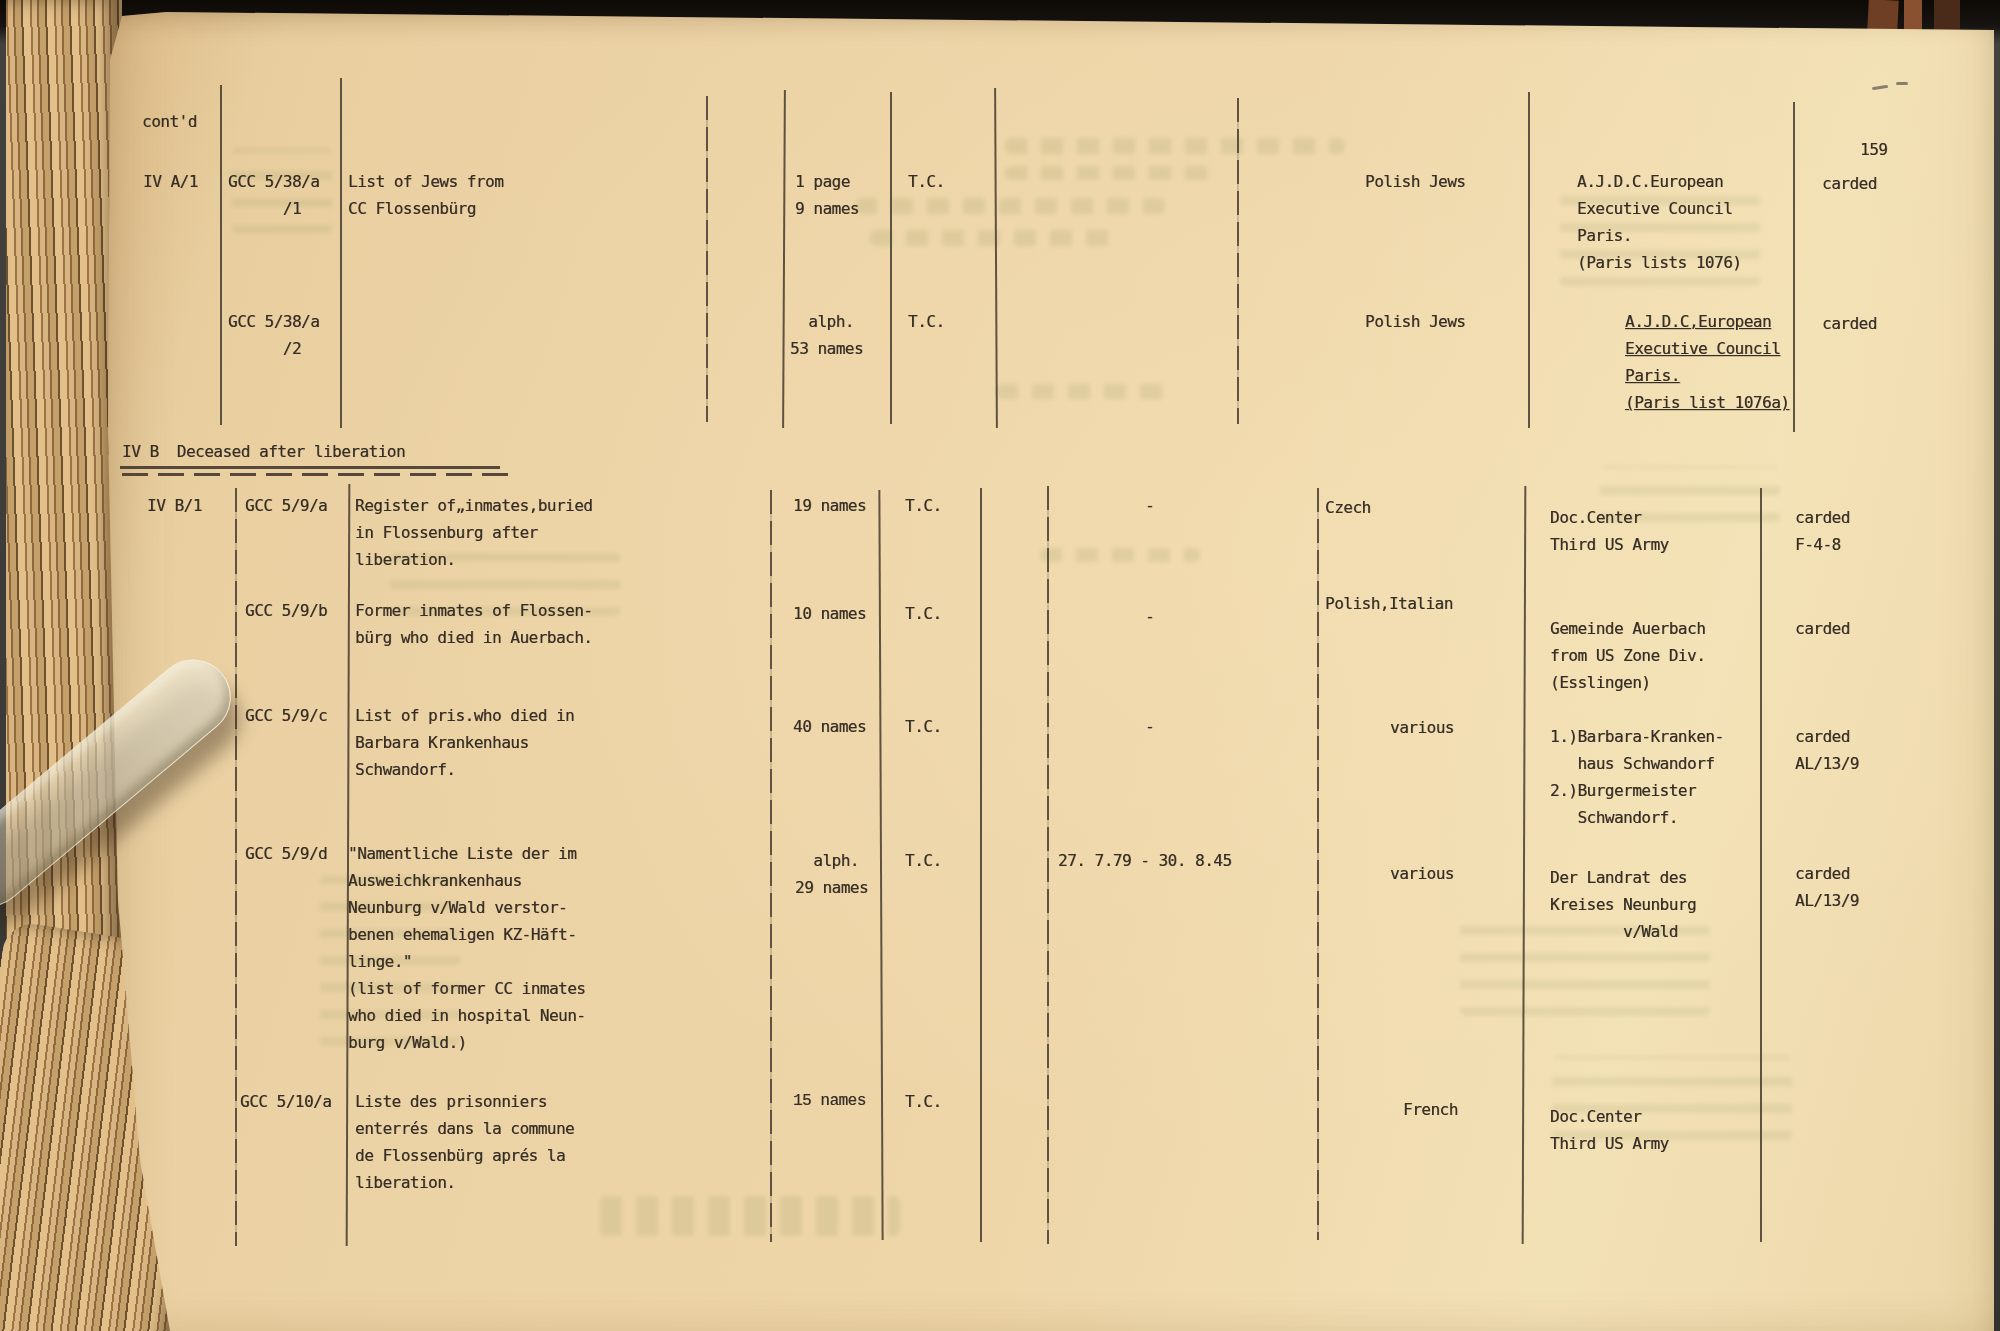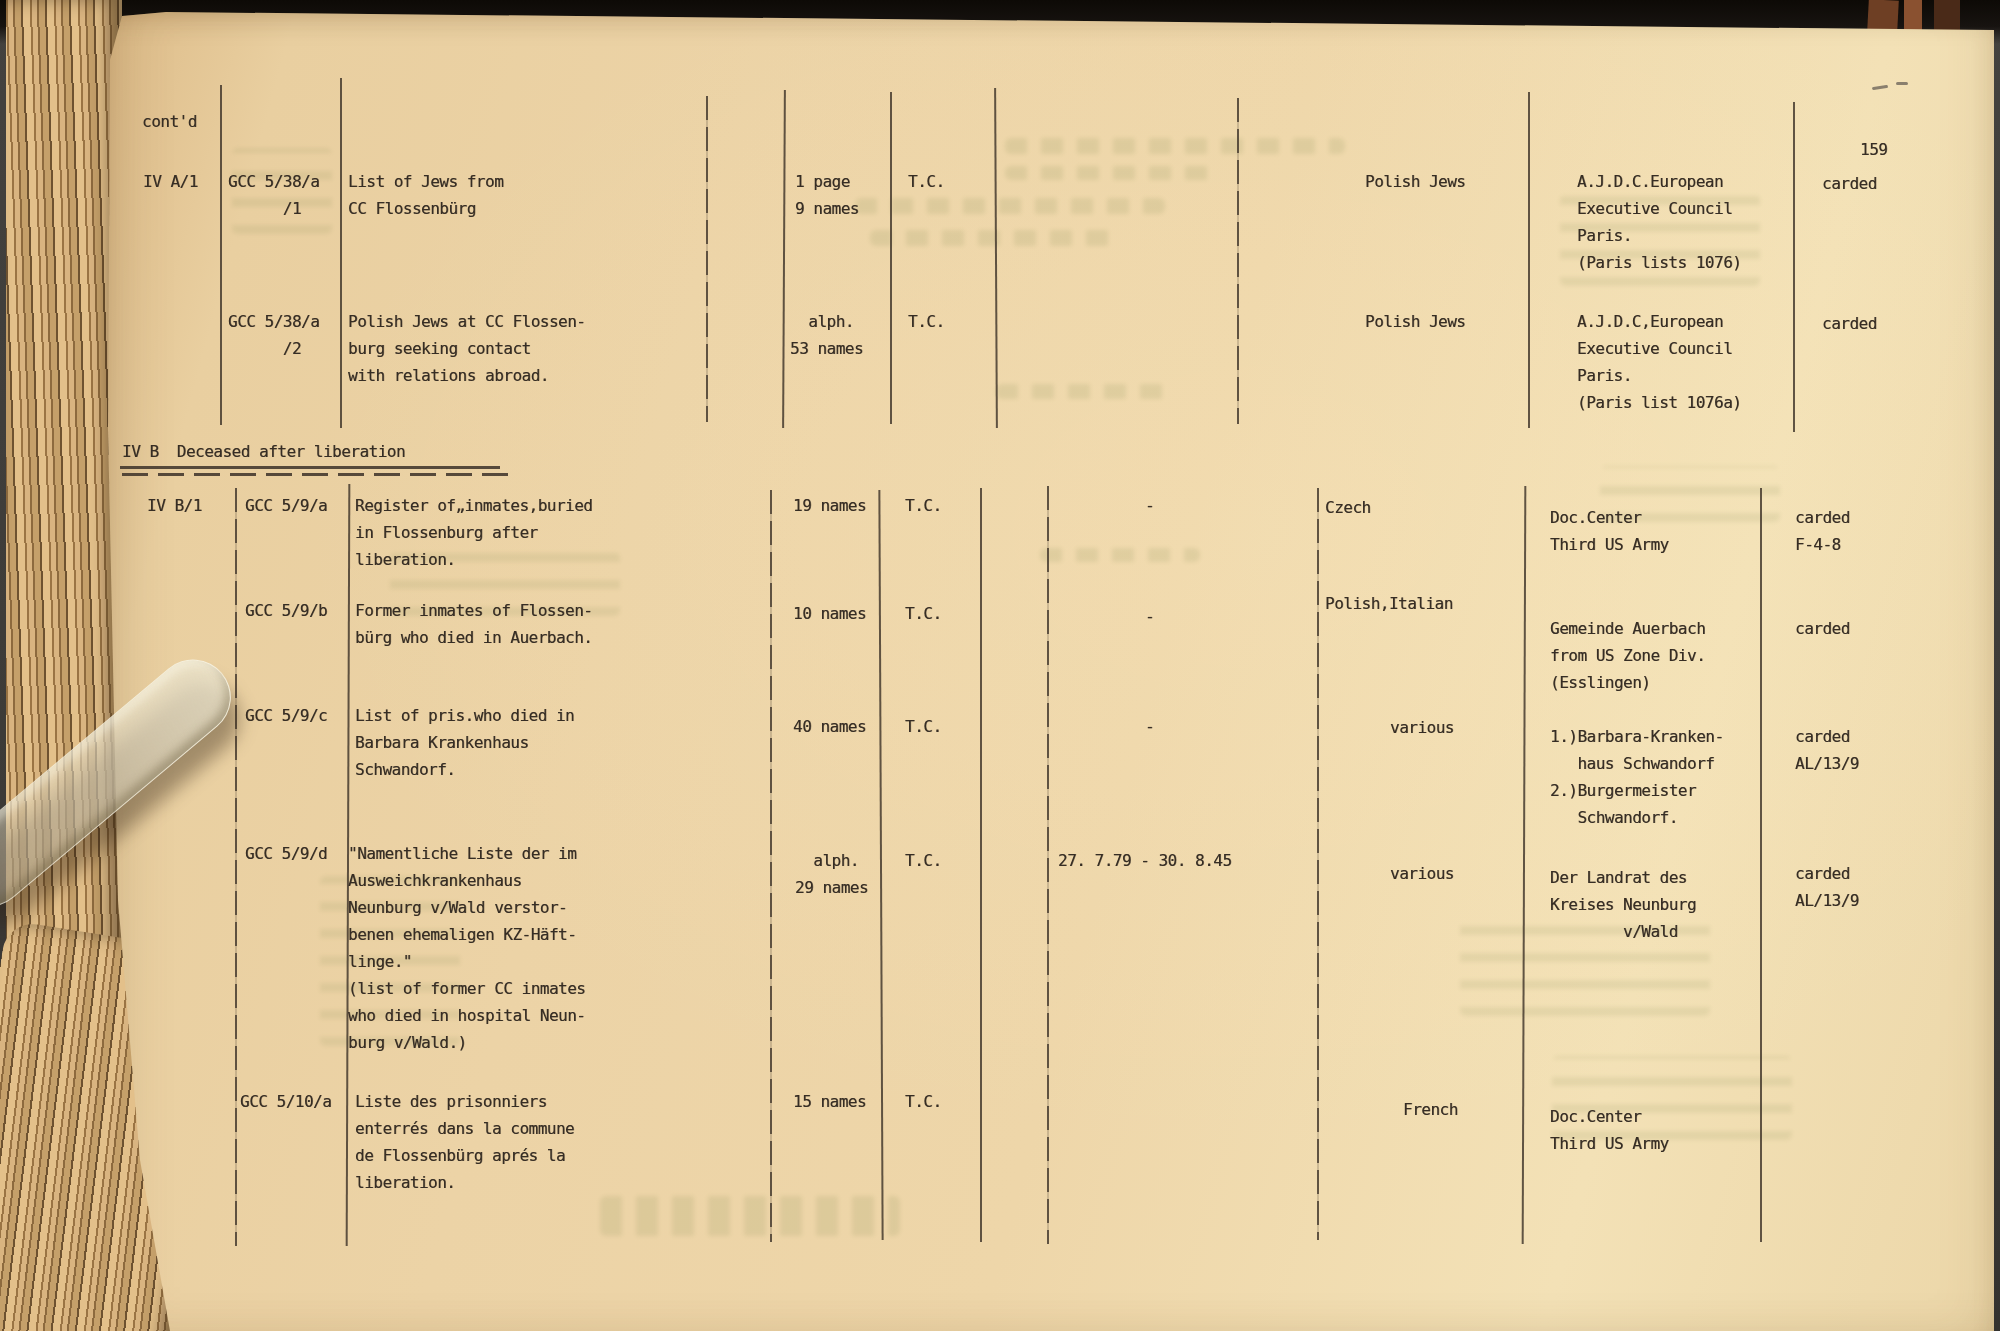--- a/index.html
+++ b/index.html
@@ -119,28 +119,25 @@
   <div class="t" style="left:908px;top:168px;">T.C.</div>
   <div class="t" style="left:1365px;top:168px;">Polish Jews</div>
   <div class="t" style="left:1577px;top:168px;">A.J.D.C.European
 Executive Council
 Paris.
 (Paris lists 1076)</div>
   <div class="t" style="left:1822px;top:170px;">carded</div>
 
   <div class="t" style="left:228px;top:308px;">GCC 5/38/a
       /2</div>
-  <div class="t" style="left:348px;top:308px;">Polish Jews at CC Flossen-
-burg seeking contact
-with relations abroad.</div>
   <div class="t" style="left:790px;top:308px;">  alph.
 53 names</div>
   <div class="t" style="left:908px;top:308px;">T.C.</div>
   <div class="t" style="left:1365px;top:308px;">Polish Jews</div>
-  <div class="t" style="left:1577px;top:308px;">A.J.D.C,European
+  <div class="t" style="left:1625px;top:308px;text-decoration:underline;">A.J.D.C,European
 Executive Council
 Paris.
 (Paris list 1076a)</div>
   <div class="t" style="left:1822px;top:310px;">carded</div>
 
   <div class="t heading" style="left:122px;top:438px;">IV B  Deceased after liberation</div>
   <div class="hrule" style="left:120px;top:466px;width:380px;"></div>
   <div class="hrule dashes" style="left:122px;top:473px;width:392px;"></div>
 
   <div class="t" style="left:147px;top:492px;">IV B/1</div>
@@ -202,21 +199,21 @@
 Kreises Neunburg
         v/Wald</div>
   <div class="t" style="left:1795px;top:860px;">carded
 AL/13/9</div>
 
   <div class="t" style="left:240px;top:1088px;">GCC 5/10/a</div>
   <div class="t" style="left:355px;top:1088px;">Liste des prisonniers
 enterrés dans la commune
 de Flossenbürg aprés la
 liberation.</div>
-  <div class="t" style="left:793px;top:1088px;">15 names</div>
+  <div class="t" style="left:793px;top:1088px;font-family:Liberation Mono, monospace;">15 names</div>
   <div class="t" style="left:905px;top:1088px;">T.C.</div>
   <div class="t" style="left:1403px;top:1096px;text-align:right;">French</div>
   <div class="t" style="left:1550px;top:1103px;">Doc.Center
 Third US Army</div>
 
   <div class="strip-shadow"></div>
   <div class="strip"></div>
 </div>
 
 </body></html>

